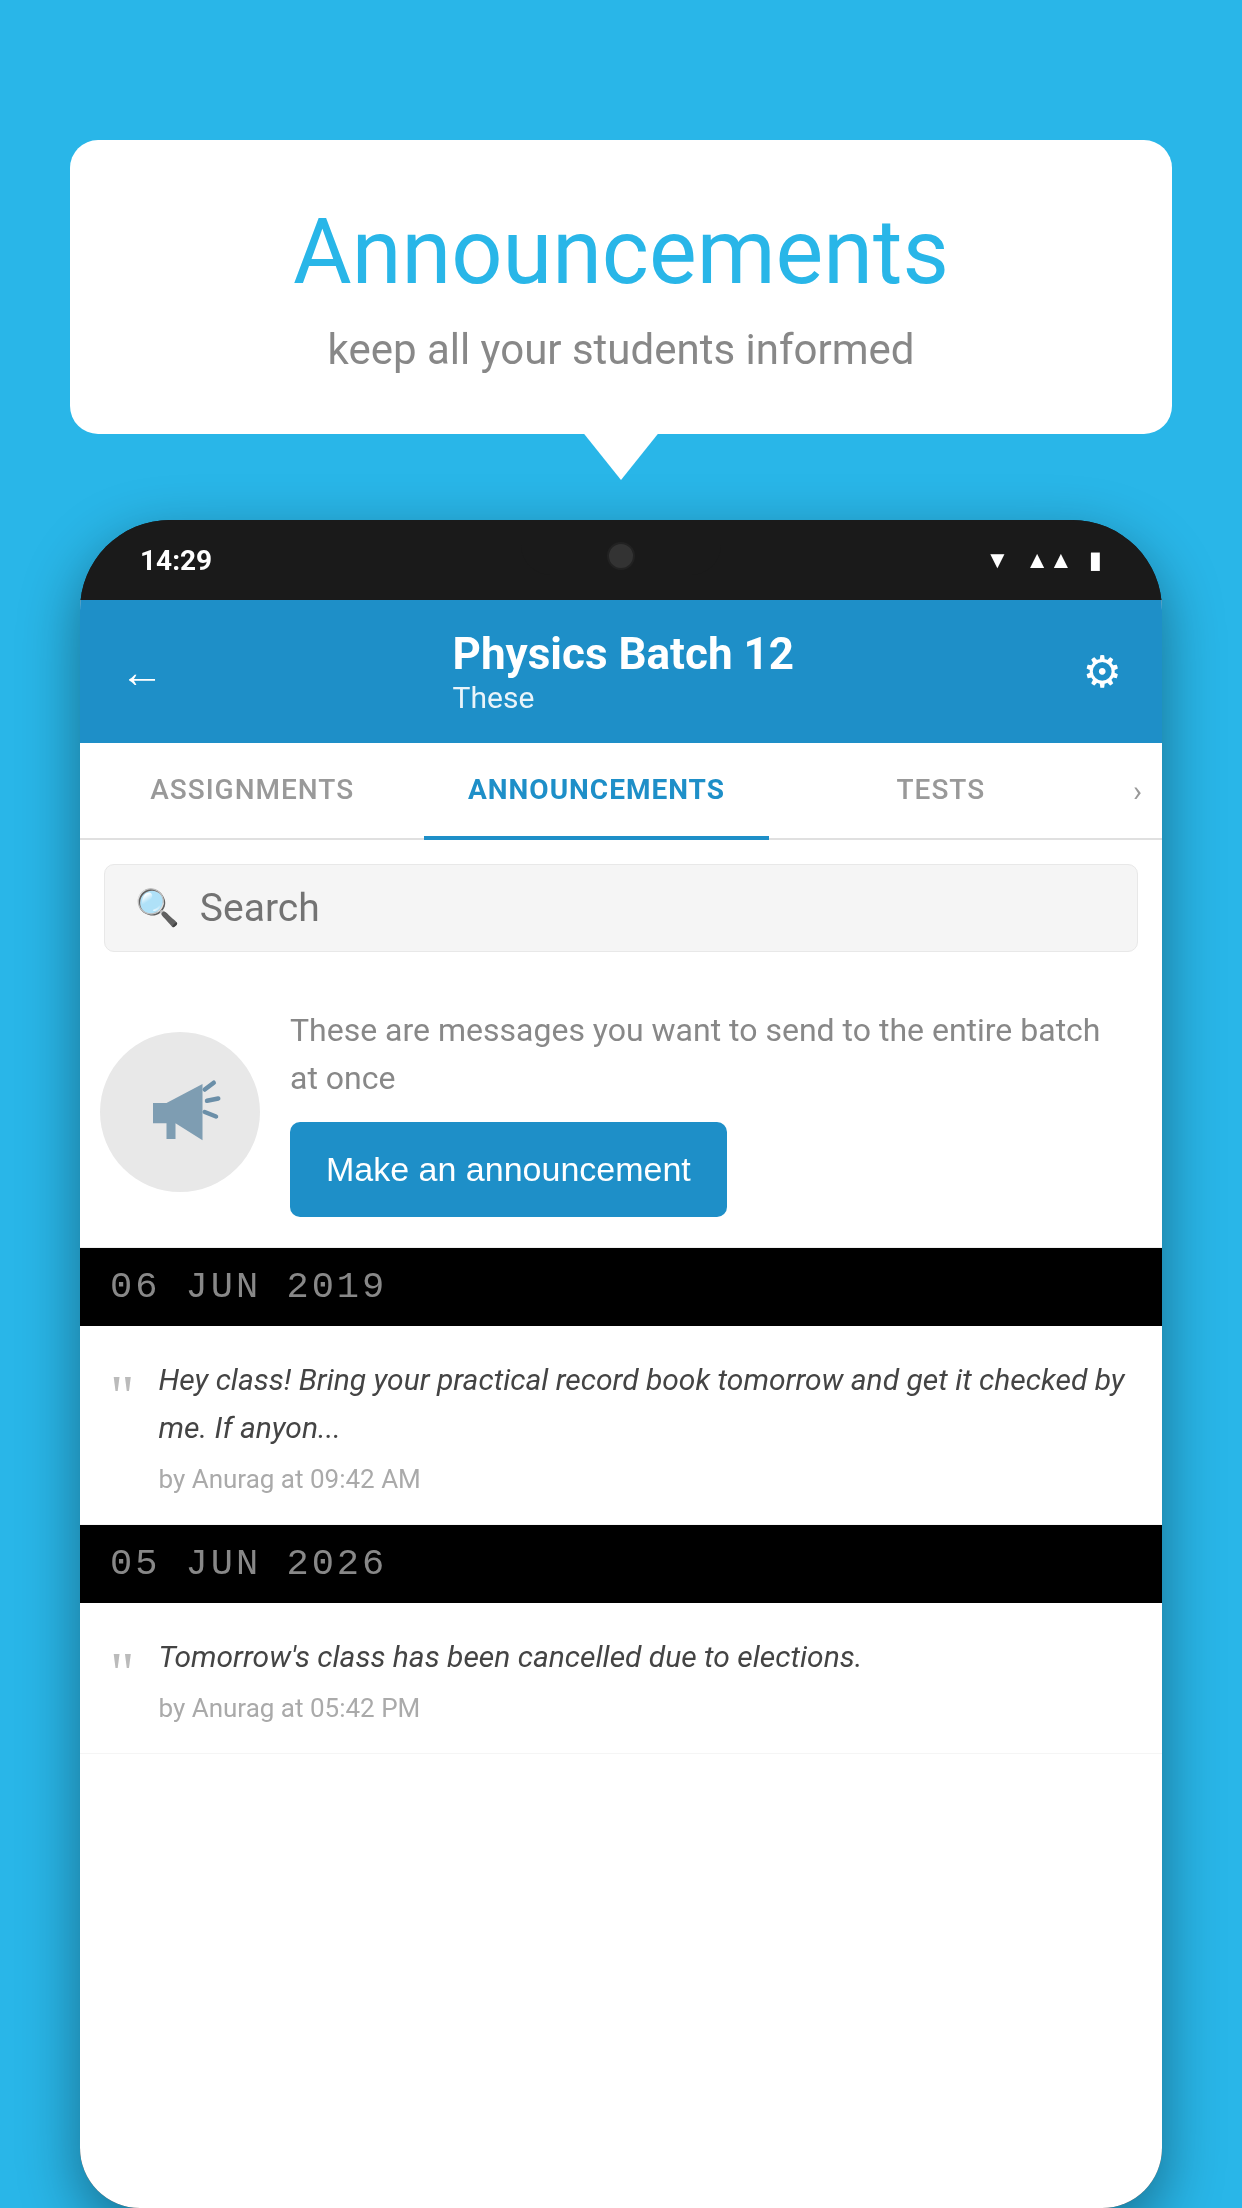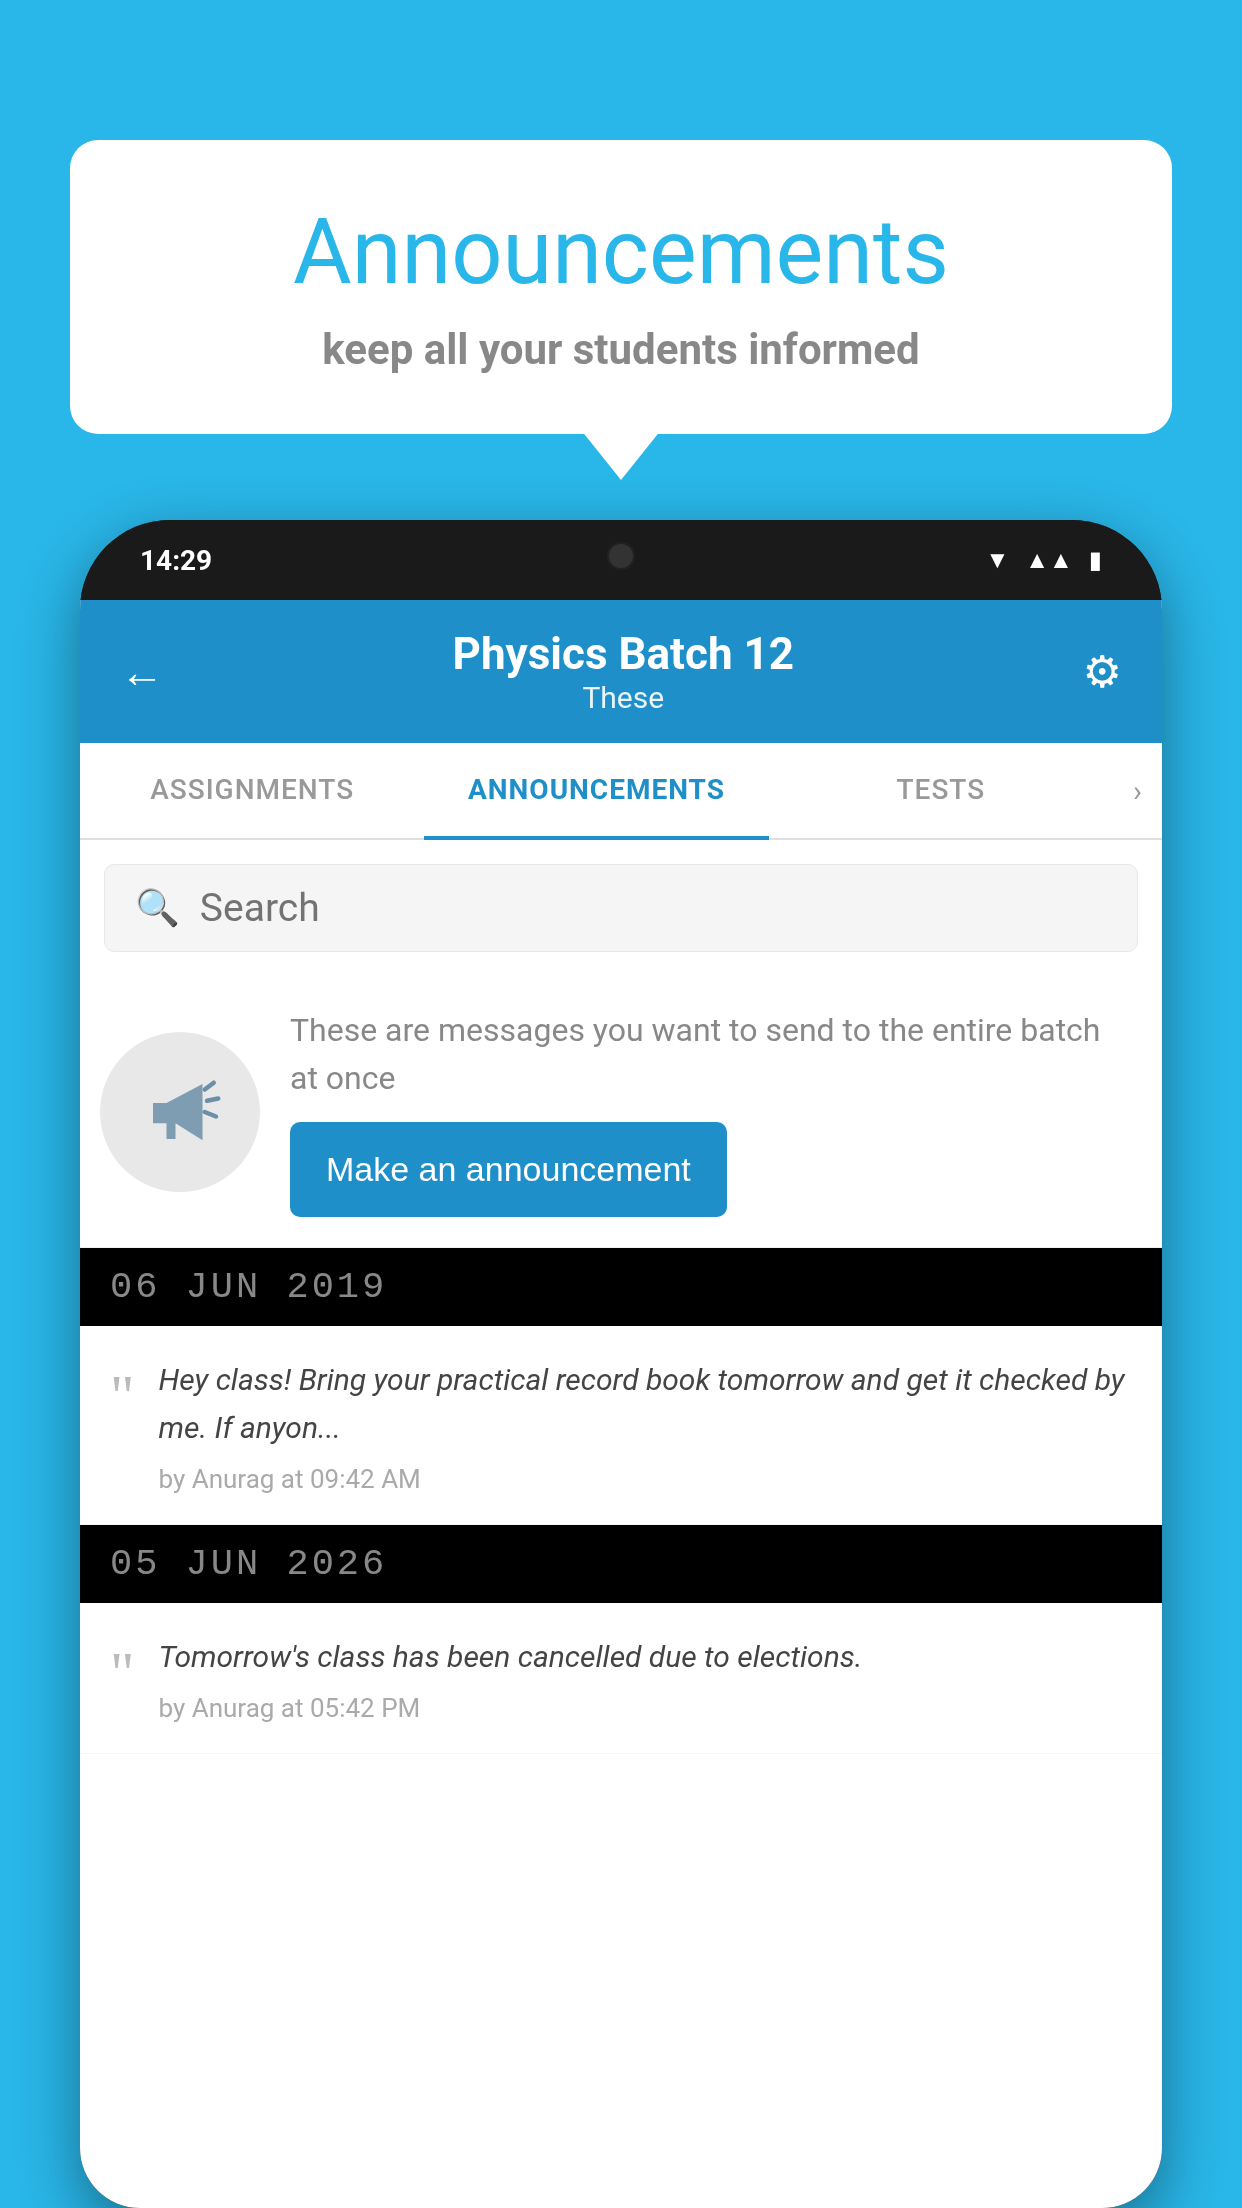--- a/index.html
+++ b/index.html
@@ -49,21 +49,21 @@
     .bubble-title {
       font-size: 90px;
       color: #29b6e8;
       font-weight: 400;
       margin-bottom: 20px;
     }
 
     .bubble-subtitle {
       font-size: 42px;
       color: #888;
-      font-weight: 700;
+      font-weight: 400;
     }
 
     
     .phone-frame {
       position: absolute;
       top: 520px;
       left: 80px;
       right: 80px;
       bottom: 0;
       background: #1a1a1a;
@@ -148,21 +148,21 @@
       justify-content: space-between;
     }
 
     .header-back {
       color: white;
       font-size: 44px;
       cursor: pointer;
     }
 
     .header-center {
-      text-align: center;
+      text-align: left;
     }
 
     .header-title {
       color: white;
       font-size: 44px;
       font-weight: 700;
     }
 
     .header-subtitle {
       color: rgba(255,255,255,0.9);

